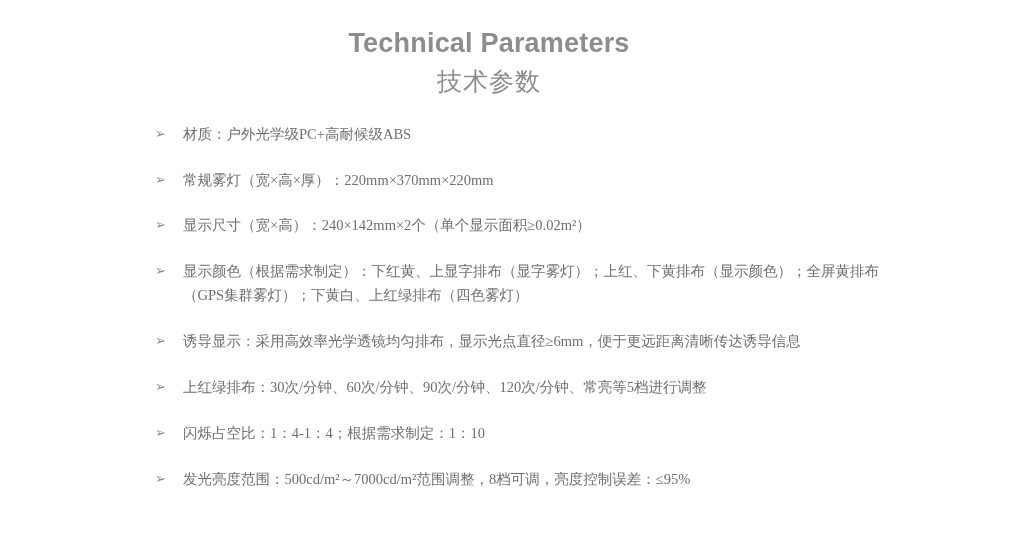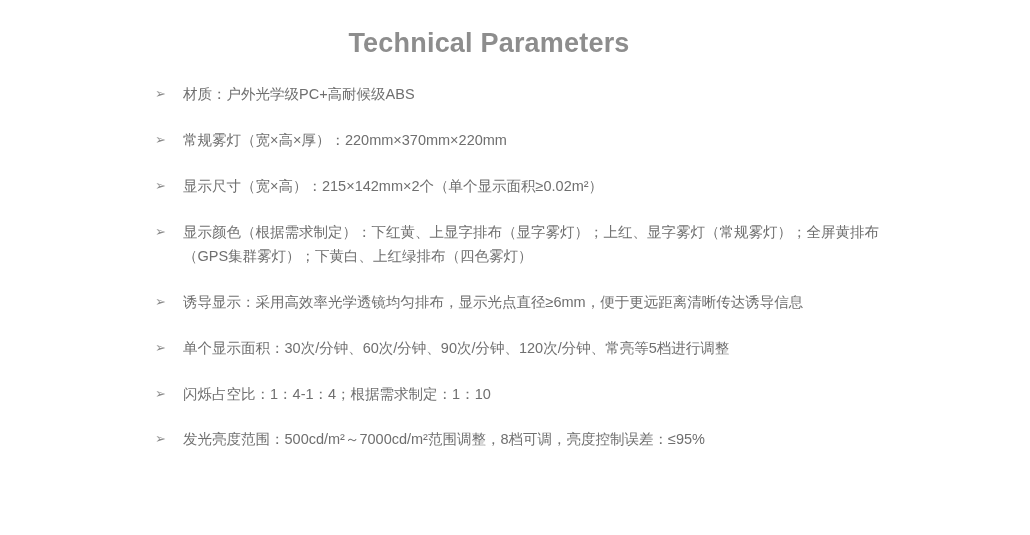--- a/index.html
+++ b/index.html
@@ -59,55 +59,57 @@
     position: absolute;
     left: 0;
     top: 0;
     color: #8a8a8a;
     font-size: 13px;
     line-height: 1.75;
   }
   .spec-text {
     display: block;
     white-space: pre-wrap;
+    font-family: Liberation Serif, serif;
   }
 </style>
 </head>
 <body>
 
 <div class="page">
 
   <div class="title-block">
     <div class="title-en">Technical Parameters</div>
+    <div class="title-cn">技术参数</div>
   </div>
 
   <ul class="spec-list">
     <li class="spec-item">
       <span class="bullet-icon">➢</span>
       <span class="spec-text">材质：户外光学级PC+高耐候级ABS</span>
     </li>
     <li class="spec-item">
       <span class="bullet-icon">➢</span>
       <span class="spec-text">常规雾灯（宽×高×厚）：220mm×370mm×220mm</span>
     </li>
     <li class="spec-item">
       <span class="bullet-icon">➢</span>
-      <span class="spec-text">显示尺寸（宽×高）：215×142mm×2个（单个显示面积≥0.02m²）</span>
+      <span class="spec-text">显示尺寸（宽×高）：240×142mm×2个（单个显示面积≥0.02m²）</span>
     </li>
     <li class="spec-item">
       <span class="bullet-icon">➢</span>
-      <span class="spec-text">显示颜色（根据需求制定）：下红黄、上显字排布（显字雾灯）；上红、显字雾灯（常规雾灯）；全屏黄排布（GPS集群雾灯）；下黄白、上红绿排布（四色雾灯）</span>
+      <span class="spec-text">显示颜色（根据需求制定）：下红黄、上显字排布（显字雾灯）；上红、下黄排布（显示颜色）；全屏黄排布（GPS集群雾灯）；下黄白、上红绿排布（四色雾灯）</span>
     </li>
     <li class="spec-item">
       <span class="bullet-icon">➢</span>
       <span class="spec-text">诱导显示：采用高效率光学透镜均匀排布，显示光点直径≥6mm，便于更远距离清晰传达诱导信息</span>
     </li>
     <li class="spec-item">
       <span class="bullet-icon">➢</span>
-      <span class="spec-text">单个显示面积：30次/分钟、60次/分钟、90次/分钟、120次/分钟、常亮等5档进行调整</span>
+      <span class="spec-text">上红绿排布：30次/分钟、60次/分钟、90次/分钟、120次/分钟、常亮等5档进行调整</span>
     </li>
     <li class="spec-item">
       <span class="bullet-icon">➢</span>
       <span class="spec-text">闪烁占空比：1：4-1：4；根据需求制定：1：10</span>
     </li>
     <li class="spec-item">
       <span class="bullet-icon">➢</span>
       <span class="spec-text">发光亮度范围：500cd/m²～7000cd/m²范围调整，8档可调，亮度控制误差：≤95%</span>
     </li>
   </ul>

